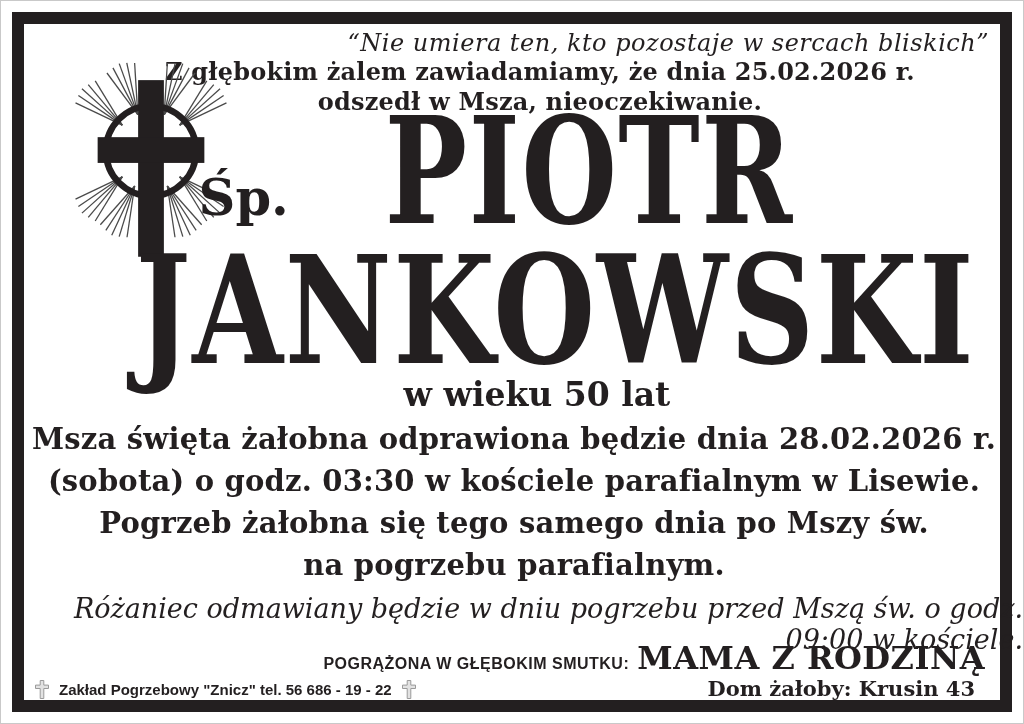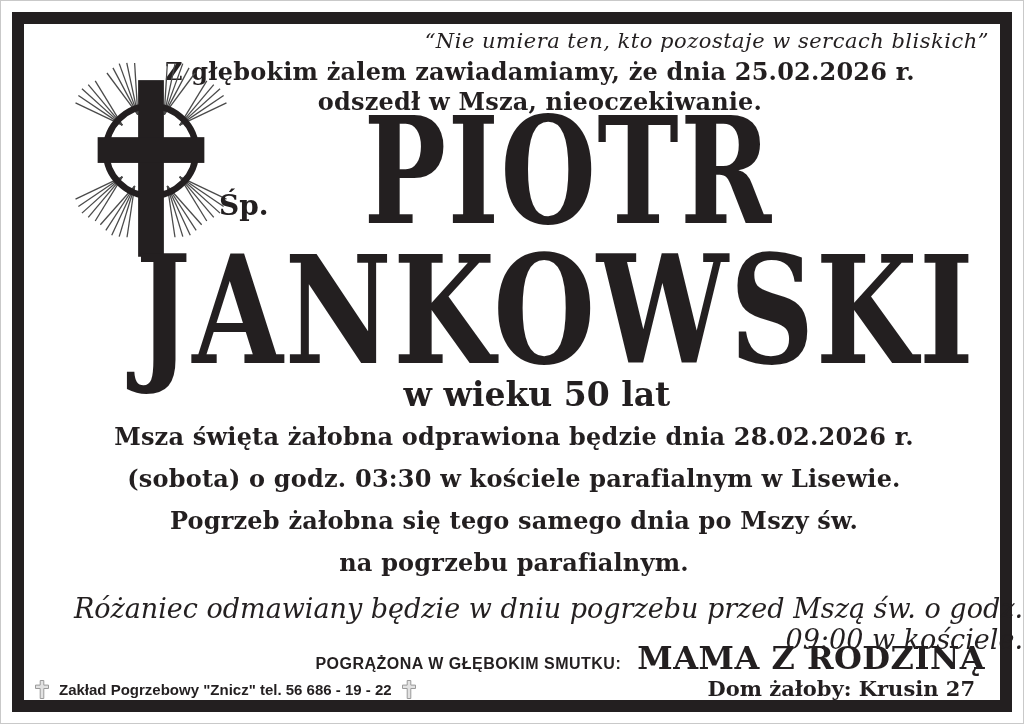--- a/index.html
+++ b/index.html
@@ -8,45 +8,45 @@
     font-family:"DejaVu Serif", serif;color:#231f20;overflow:hidden;
     box-sizing:border-box;border:1px solid #c9c9c9;
   }
   .frame{
     position:absolute;left:11px;top:11px;right:11px;bottom:11px;
     border:12px solid #231f20;pointer-events:none;
   }
   .abs{position:absolute;left:0;right:0;text-align:center;}
   .quote{
     position:absolute;top:28px;right:34px;text-align:right;
-    font-style:italic;font-size:21px;letter-spacing:0.5px;
+    font-style:italic;font-size:24px;letter-spacing:0.5px;
     font-family:"DejaVu Serif", serif;
   }
   .hline{font-weight:bold;font-size:24px;padding-left:56px;letter-spacing:0.2px;}
   .hline1{top:56px;}
   .hline2{top:86px;}
   .name-row{top:96px;height:142px;padding-left:40px;white-space:nowrap;}
-  .sp{font-weight:bold;font-size:28px;display:inline-block;vertical-align:baseline;margin-right:24px;position:relative;top:-8px;}
+  .sp{font-weight:bold;font-size:51px;display:inline-block;vertical-align:baseline;margin-right:24px;position:relative;top:-8px;}
   .bigname{
     display:inline-block;font-weight:bold;line-height:1;
     transform-origin:50% 100%;letter-spacing:2px;
   }
   .first{font-size:148px;transform:scaleX(0.74);}
   .name-row2{top:234px;height:140px;padding-left:16px;text-align:right;}
   .last{font-size:150px;transform:scaleX(0.78);}
   .age{top:374px;font-weight:bold;font-size:33px;padding-left:50px;}
-  .detail{font-weight:bold;font-size:24px;letter-spacing:0.2px;padding-left:4px;}
+  .detail{font-weight:bold;font-size:29px;letter-spacing:0.2px;padding-left:4px;}
   .d1{top:421px;}
   .d2{top:463px;}
   .d3{top:505px;}
   .d4{top:547px;}
   .rosary{top:592px;font-style:italic;font-size:27px;padding-left:4px;text-align:right;}
   .mourn-row{
     position:absolute;top:638px;right:38px;display:flex;
-    align-items:baseline;gap:16px;white-space:nowrap;
+    align-items:baseline;gap:8px;white-space:nowrap;
   }
   .mourn-label{
     font-family:"Liberation Sans", sans-serif;font-weight:bold;
     font-size:16px;letter-spacing:0.5px;
   }
   .mourn-sig{font-weight:bold;font-size:32px;letter-spacing:0.5px;}
   .dom{position:absolute;top:675px;right:48px;font-weight:bold;font-size:21px;}
   .home-row{
     position:absolute;top:679px;left:34px;display:flex;align-items:center;gap:10px;
     font-family:"Liberation Sans", sans-serif;font-weight:bold;font-size:15px;
@@ -102,21 +102,21 @@
 <div class="abs detail d3">Pogrzeb żałobna się tego samego dnia po Mszy św.</div>
 <div class="abs detail d4">na pogrzebu parafialnym.</div>
 
 <div class="abs rosary">Różaniec odmawiany będzie w dniu pogrzebu przed Mszą św. o godz. 09:00 w kościele.</div>
 
 <div class="mourn-row">
   <span class="mourn-label">POGRĄŻONA  W GŁĘBOKIM SMUTKU:</span>
   <span class="mourn-sig">MAMA Z RODZINĄ</span>
 </div>
 
-<div class="dom">Dom żałoby: Krusin 27</div>
+<div class="dom">Dom żałoby: Krusin 43</div>
 
 <div class="home-row">
   <svg class="small-cross" viewBox="0 0 14 19" aria-hidden="true">
     <path d="M5.2 0.5 h3.6 v4.6 h4.7 v3.4 h-4.7 v10 h-3.6 v-10 h-4.7 v-3.4 h4.7 z" fill="#e2e2e2" stroke="#9a9a9a" stroke-width="1"></path>
   </svg>
   <span>Zakład Pogrzebowy "Znicz" tel. 56  686 - 19 - 22</span>
   <svg class="small-cross" viewBox="0 0 14 19" aria-hidden="true">
     <path d="M5.2 0.5 h3.6 v4.6 h4.7 v3.4 h-4.7 v10 h-3.6 v-10 h-4.7 v-3.4 h4.7 z" fill="#e2e2e2" stroke="#9a9a9a" stroke-width="1"></path>
   </svg>
 </div>

